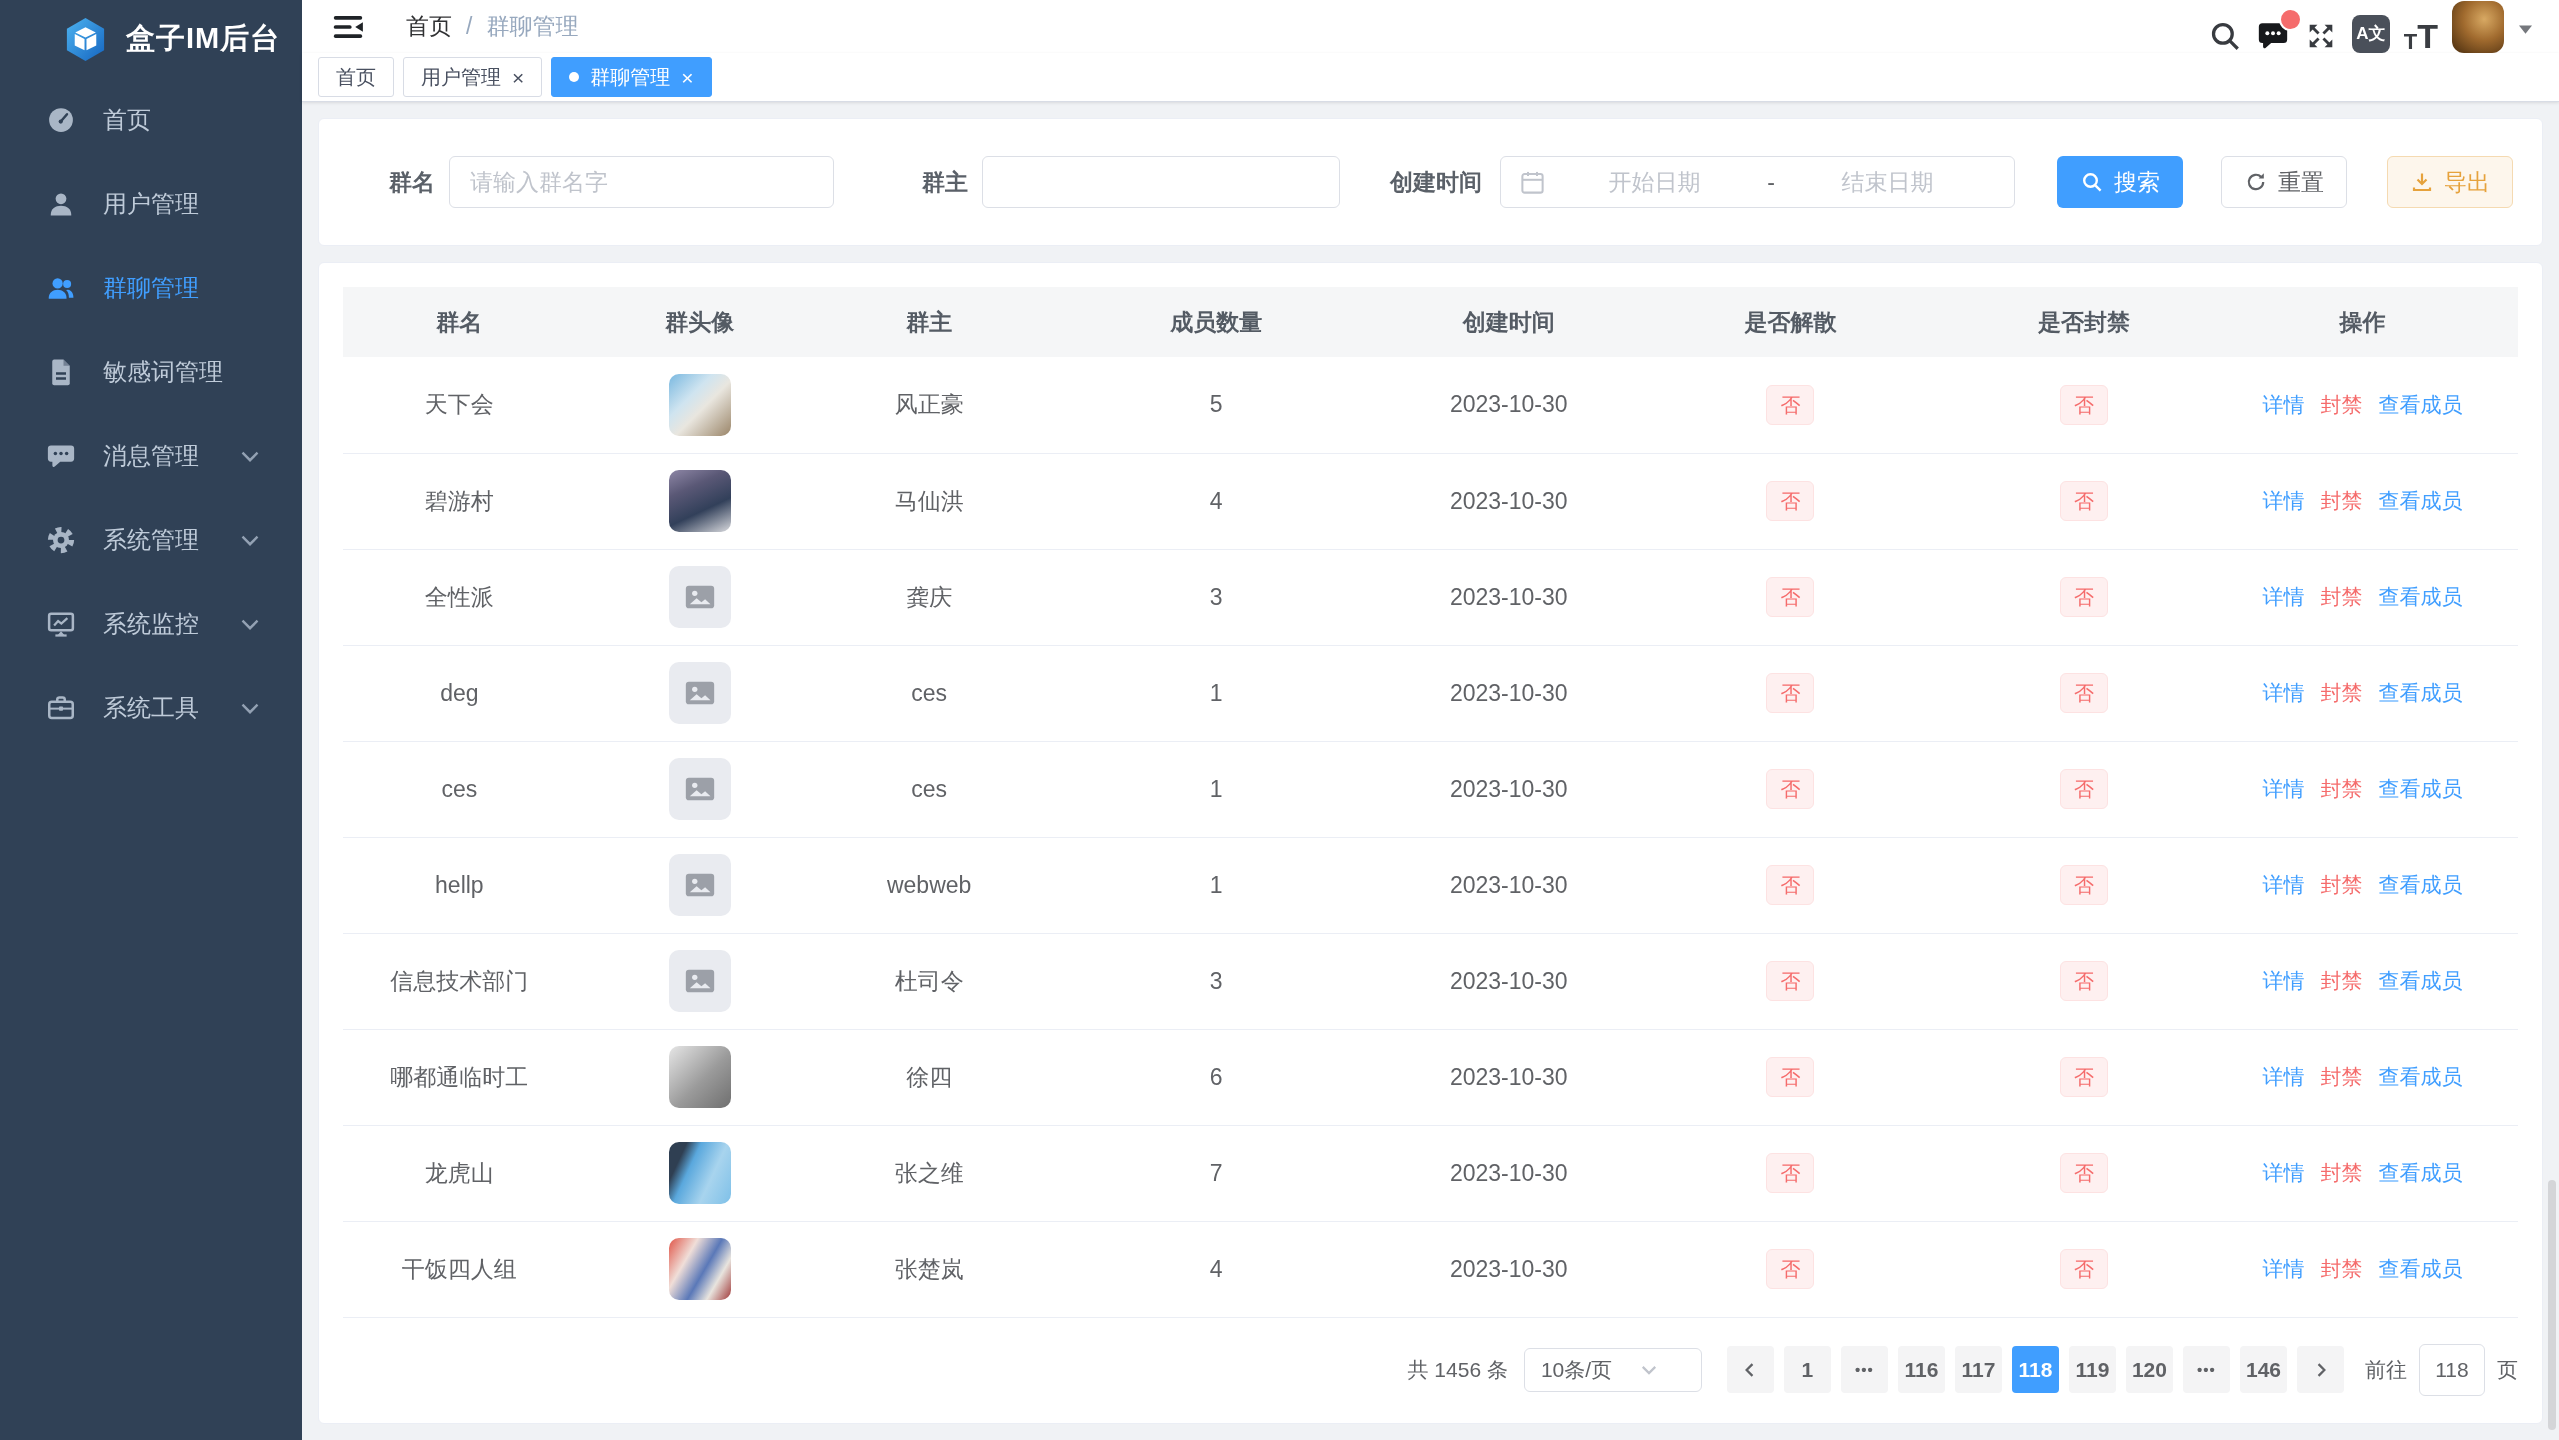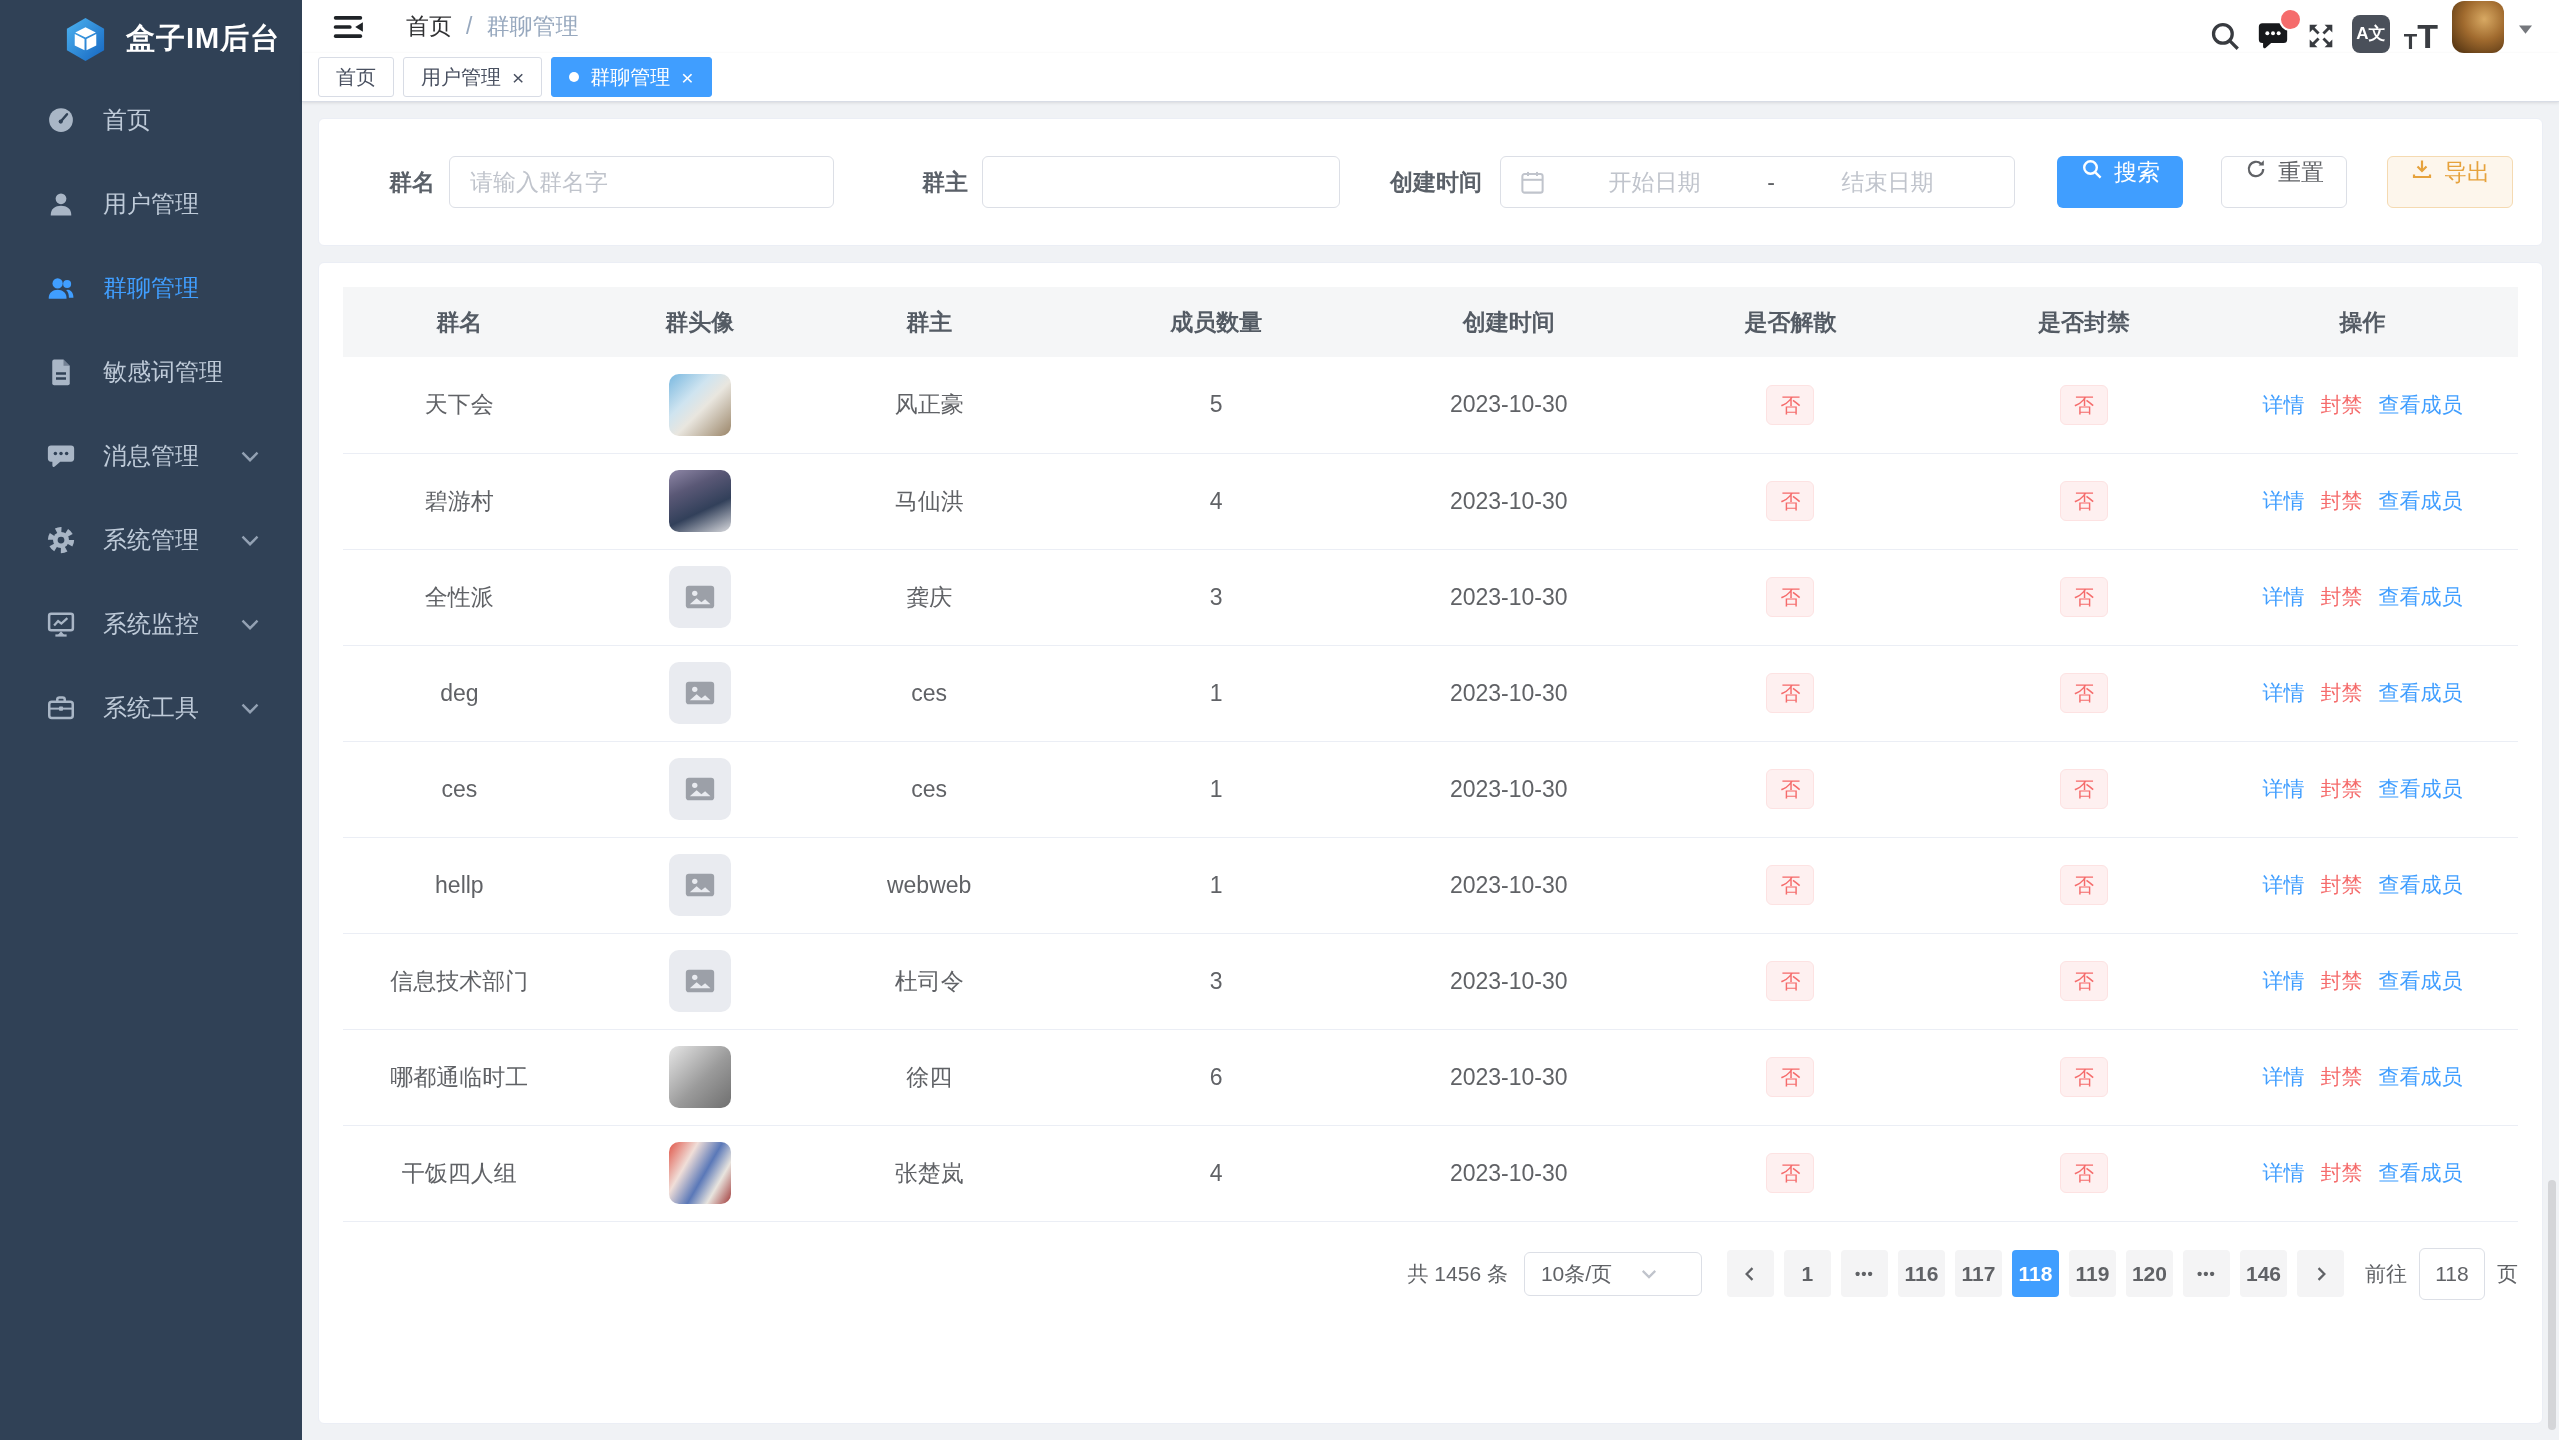--- a/index.html
+++ b/index.html
@@ -61,21 +61,21 @@
   .inp::placeholder { color:#c0c4cc; }
   .inp-name { width:385px; margin-left:14px; }
   .inp-owner { width:358px; margin-left:14px; }
   .lbl-owner { margin-left:88px; }
   .lbl-time { margin-left:50px; }
   .date-range { width:515px; height:52px; margin-left:18px; border:1px solid #dcdfe6; border-radius:6px; display:flex; align-items:center; padding:0 18px; cursor:text; background:#fff; }
   .date-range .cal { width:27px; height:27px; color:#c0c4cc; flex-shrink:0; }
   .date-range .cal svg { width:100%; height:100%; }
   .date-range .ph { flex:1; text-align:center; font-size:23px; color:#c0c4cc; }
   .date-range .sep { font-size:23px; color:#606266; padding:0 4px; }
-  .btn { height:52px; border-radius:6px; font-size:23px; display:inline-flex; justify-content:center; gap:10px; border:1px solid transparent; cursor:pointer; padding:0 22px; white-space:nowrap; }
+  .btn { height:52px; border-radius:6px; font-size:23px; display:inline-flex; align-items:center; justify-content:center; gap:10px; border:1px solid transparent; cursor:pointer; padding:0 22px; white-space:nowrap; }
   .btn svg { width:24px; height:24px; }
   .btn-search { background:#409eff; color:#fff; margin-left:42px; }
   .btn-reset { background:#fff; border-color:#dcdfe6; color:#606266; margin-left:38px; }
   .btn-export { background:#fdf6ec; border-color:#f5dab1; color:#e6a23c; margin-left:40px; }
 
   
   .table-card { margin-top:16px; padding:24px 24px 30px; height:1162px; }
   table { width:100%; border-collapse:collapse; table-layout:fixed; }
   thead th { height:70px; background:#f5f6f7; font-size:23px; font-weight:700; color:#545b64; text-align:center; }
   tbody td { height:96px; border-bottom:1px solid #ebeef5; text-align:center; font-size:23px; color:#606266; }
@@ -499,20 +499,32 @@
                 <td><span class="badge-no">否</span></td>
                 <td><span class="op-link op-blue">详情</span><span class="op-link op-red">封禁</span><span class="op-link op-blue">查看成员</span></td>
               </tr>
               <tr>
                 <td>哪都通临时工</td>
                 <td>
                   <div class="g-avatar av-nadoutong"></div>
                 </td>
                 <td>徐四</td>
                 <td>6</td>
+                <td>2023-10-30</td>
+                <td><span class="badge-no">否</span></td>
+                <td><span class="badge-no">否</span></td>
+                <td><span class="op-link op-blue">详情</span><span class="op-link op-red">封禁</span><span class="op-link op-blue">查看成员</span></td>
+              </tr>
+              <tr>
+                <td>龙虎山</td>
+                <td>
+                  <div class="g-avatar av-longhushan"></div>
+                </td>
+                <td>张之维</td>
+                <td>7</td>
                 <td>2023-10-30</td>
                 <td><span class="badge-no">否</span></td>
                 <td><span class="badge-no">否</span></td>
                 <td><span class="op-link op-blue">详情</span><span class="op-link op-red">封禁</span><span class="op-link op-blue">查看成员</span></td>
               </tr>
               <tr>
                 <td>干饭四人组</td>
                 <td>
                   <div class="g-avatar av-ganfan"></div>
                 </td>

